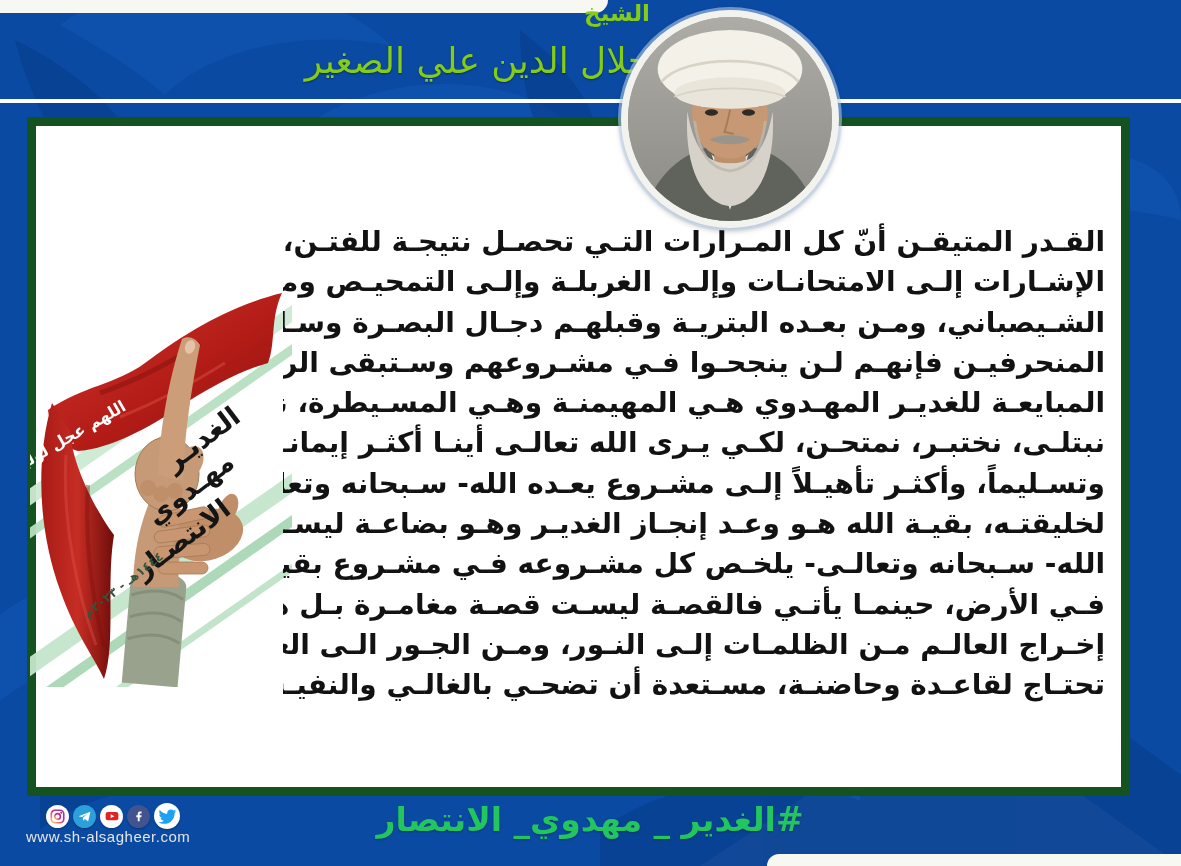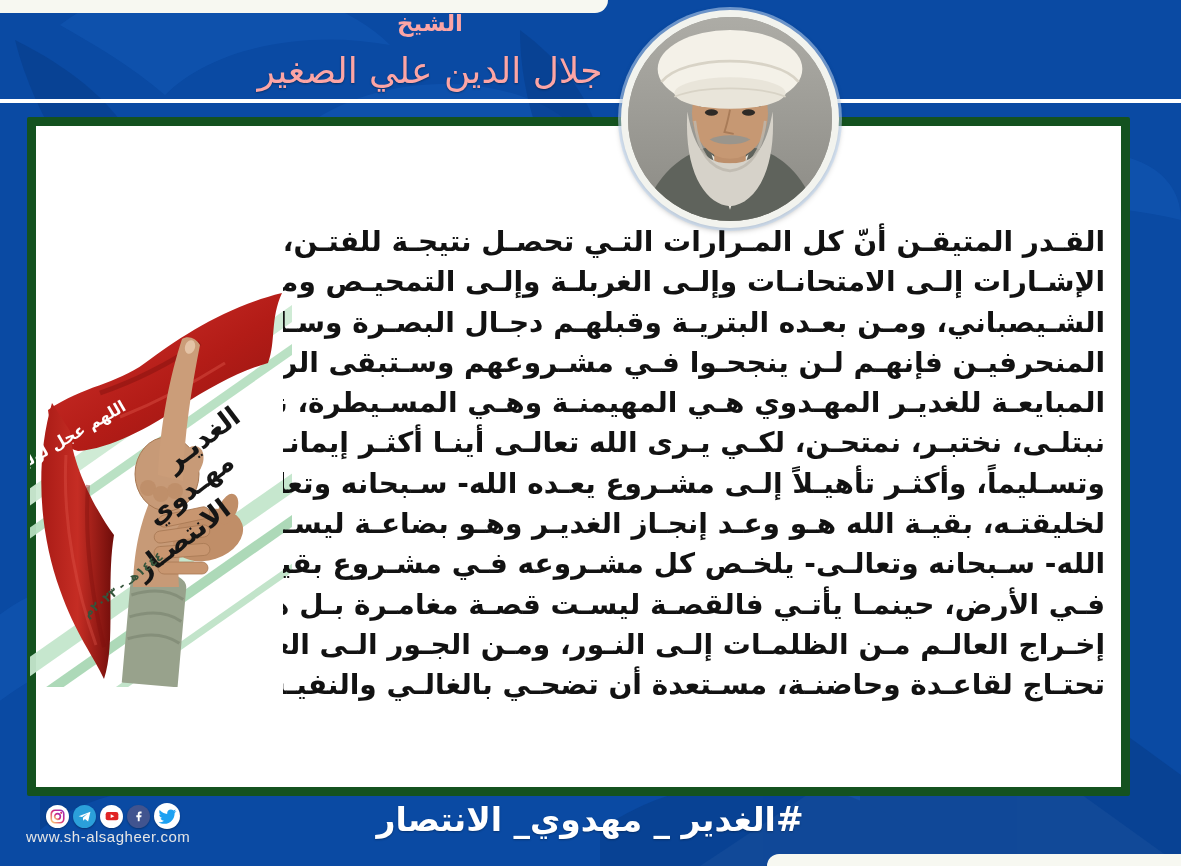--- a/index.html
+++ b/index.html
@@ -3,21 +3,21 @@
 <meta charset="utf-8">
 <style>
   html,body{margin:0;padding:0;}
   body{width:1181px;height:866px;overflow:hidden;font-family:"DejaVu Sans",sans-serif;}
   .page{position:absolute;top:0;left:0;width:1181px;height:866px;background:#0a4aa3;overflow:hidden;}
   .bgpattern{position:absolute;top:0;left:0;width:1181px;height:866px;}
   
   .tab-top{position:absolute;top:0;left:0;width:608px;height:13px;background:#f7f8f1;border-bottom-right-radius:14px;}
   .tab-bottom{position:absolute;bottom:0;left:767px;width:414px;height:12px;background:#f7f8f1;border-top-left-radius:14px;}
   
-  .header{position:absolute;top:10px;left:210px;width:440px;text-align:center;color:#fca5a5;direction:rtl;}
+  .header{position:absolute;top:0;left:210px;width:440px;color:#84cc16;direction:rtl;}
   .title-small{font-size:23px;font-weight:bold;letter-spacing:1px;}
   .title-main{font-size:36px;font-weight:normal;margin-top:14px;text-shadow:0 1px 2px rgba(0,0,0,.35);}
   .header-rule{position:absolute;top:99px;left:0;width:1181px;height:4px;background:#ffffff;}
   
   .portrait{position:absolute;top:10px;left:621px;width:218px;height:218px;border-radius:50%;border:7px solid #f2f3ee;box-sizing:border-box;background:#9b9a94;overflow:hidden;box-shadow:0 0 0 3px rgba(190,214,240,.55),0 2px 6px rgba(0,0,0,.35);}
   .portrait svg{display:block;width:100%;height:100%;}
   
   .card{position:absolute;top:117px;left:27px;width:1103px;height:679px;background:#ffffff;border:9px solid #14521f;box-sizing:border-box;border-radius:2px;}
   
   .article{position:absolute;top:222px;left:283px;width:822px;direction:rtl;color:#121212;font-weight:bold;font-size:28px;line-height:40.3px;}
@@ -33,21 +33,21 @@
   .fdate{position:absolute;left:38px;top:342px;direction:rtl;font-size:12.5px;font-weight:bold;color:#35543b;transform:rotate(-38deg);width:110px;text-align:center;}
   
   .social-row{position:absolute;top:803px;left:46px;display:flex;gap:4px;align-items:center;}
   .sicon{width:23px;height:23px;border-radius:50%;display:flex;align-items:center;justify-content:center;box-shadow:0 1px 2px rgba(0,0,0,.3);}
   .sicon svg{display:block;}
   .ic-white{background:#ffffff;}
   .ic-tg{background:#2ba0da;}
   .ic-fb{background:#41548f;}
   .ic-tw{width:26px;height:26px;background:#ffffff;}
   .website{position:absolute;top:828px;left:26px;color:#e5e5e5;font-size:15px;letter-spacing:.5px;font-family:"Liberation Sans","DejaVu Sans",sans-serif;}
-  .hashtag{position:absolute;top:800px;left:290px;width:600px;text-align:center;direction:rtl;color:#ffffff;font-weight:bold;font-size:33px;text-shadow:0 1px 2px rgba(0,0,0,.3);}
+  .hashtag{position:absolute;top:800px;left:290px;width:600px;text-align:center;direction:rtl;color:#22c55e;font-weight:bold;font-size:33px;text-shadow:0 1px 2px rgba(0,0,0,.3);}
 </style>
 </head>
 <body>
 
 <div class="page">
 
   <svg class="bgpattern" viewBox="0 0 1181 866" preserveAspectRatio="none">
     <g fill="#1257b5" opacity="0.55">
       <path d="M60 25 C 150 -45 320 -25 390 45 C 310 30 215 45 165 95 C 130 65 95 45 60 25 Z"></path>
       <path d="M300 130 C 390 60 540 75 585 140 C 485 115 385 135 330 185 Z"></path>

